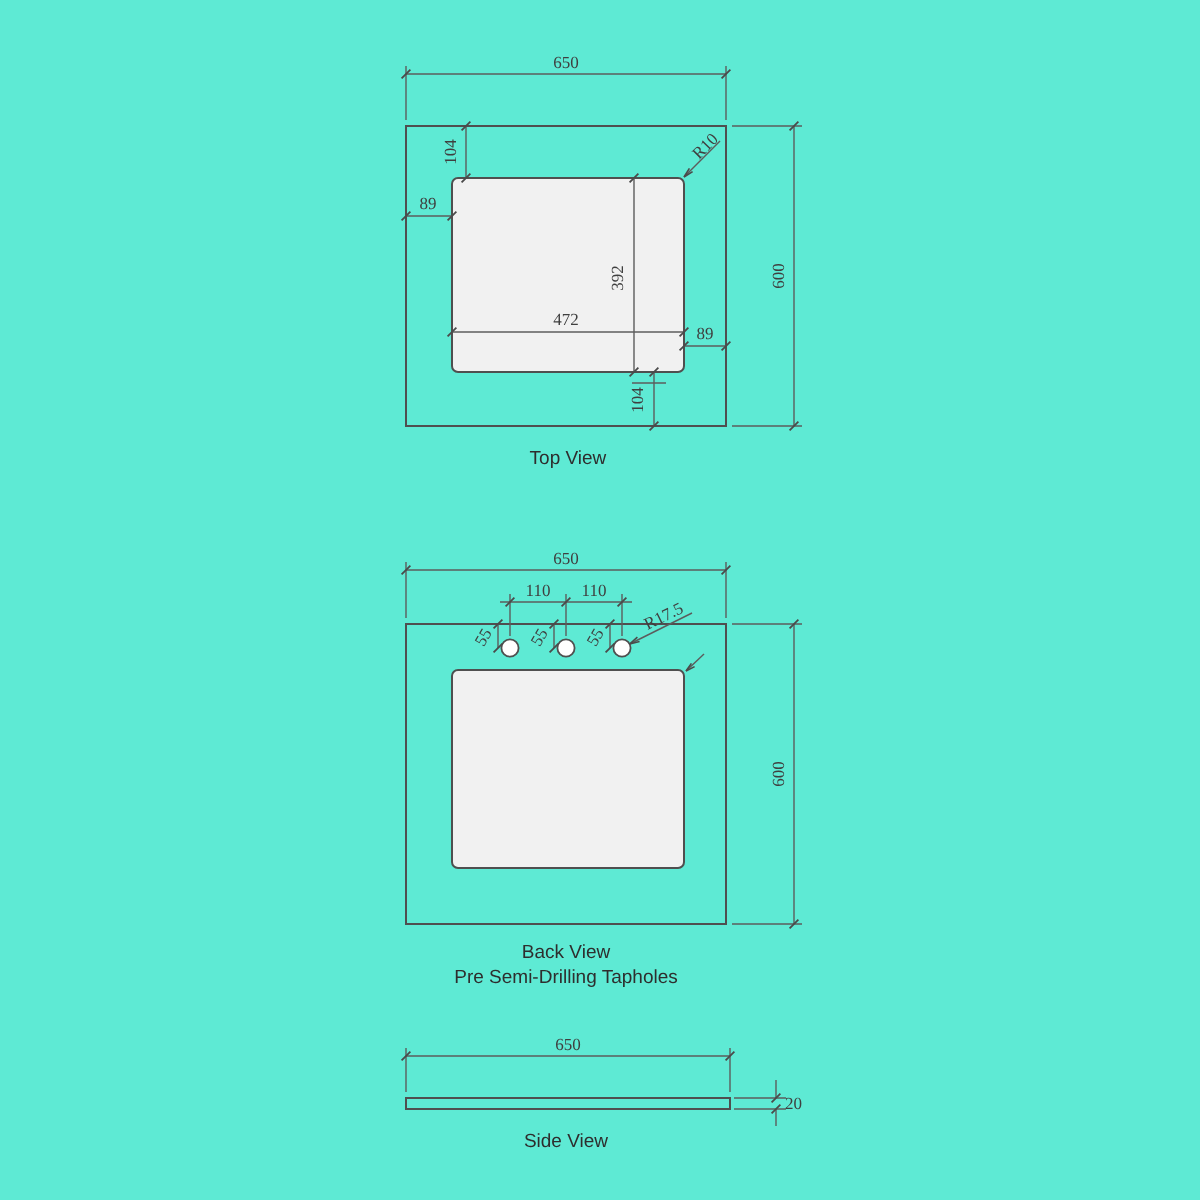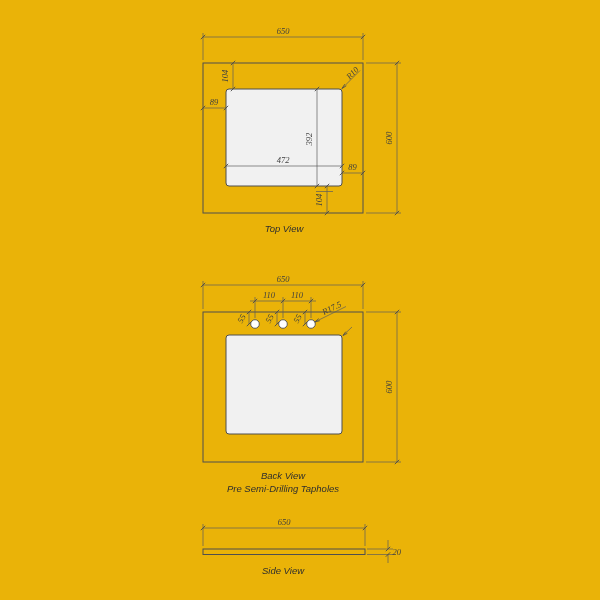--- a/index.html
+++ b/index.html
@@ -1,16 +1,16 @@
 <!DOCTYPE html>
 <html><head>
 <meta charset="utf-8">
 <style>
   html,body{margin:0;padding:0;background:#ffffff;}
-  .canvas{position:relative;width:600px;height:600px;background:#eab308;overflow:hidden;font-style:italic;}
+  .canvas{position:relative;width:600px;height:600px;background:#5eead4;overflow:hidden;}
   svg{display:block;}
   .obj{fill:none;stroke:#4f4f4f;stroke-width:1;}
   .objfill{fill:#f1f1f1;stroke:#4f4f4f;stroke-width:1;}
   .hole{fill:#ffffff;stroke:#4f4f4f;stroke-width:0.9;}
   .dim{fill:none;stroke:#5c5c5c;stroke-width:0.7;}
   .tick{stroke:#4a4a4a;stroke-width:0.9;}
   .arrow{fill:none;stroke:#4a4a4a;stroke-width:0.8;}
   .dimtext{font-family:"Liberation Serif", serif;font-size:8.5px;fill:#3f3f3f;text-anchor:middle;}
   .dimtext.start{text-anchor:start;}
   .caption{font-family:"Liberation Sans", sans-serif;font-size:9.5px;fill:#2e2e2e;text-anchor:middle;}

